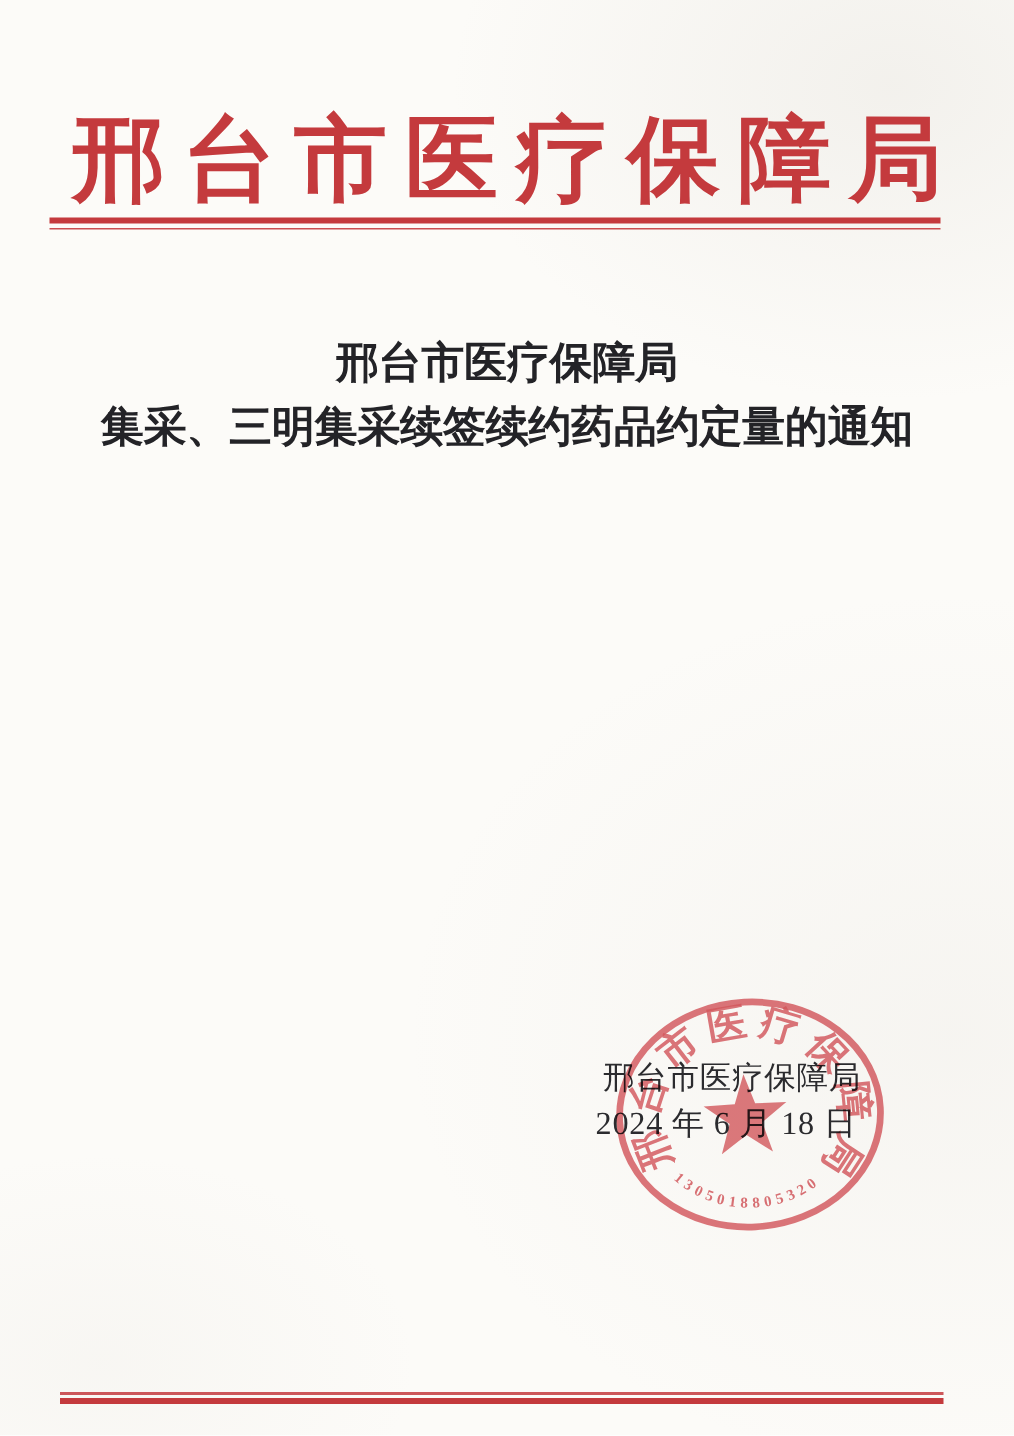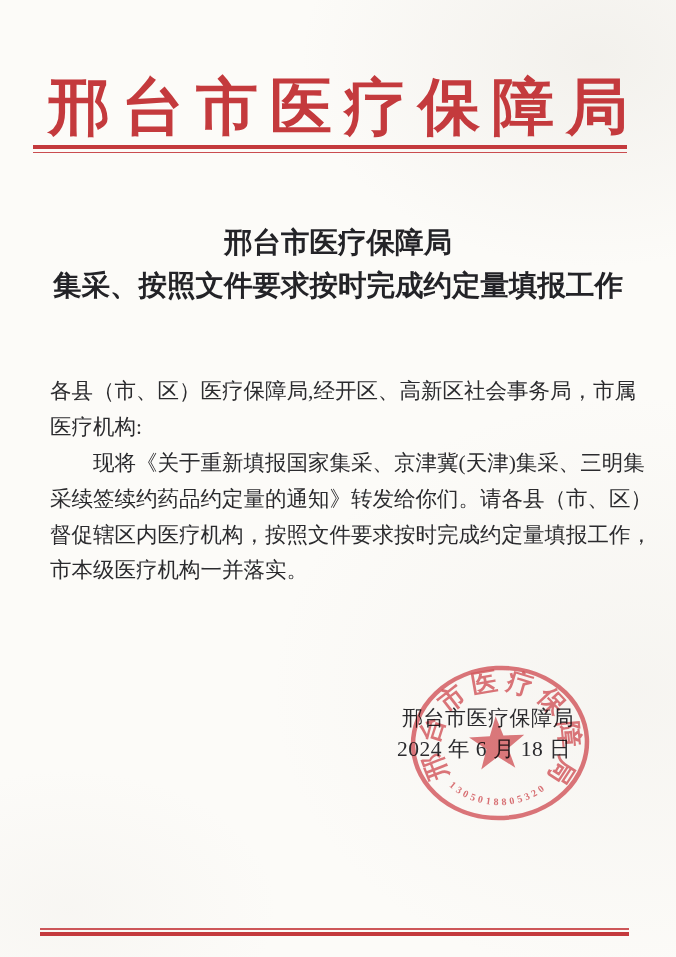--- a/index.html
+++ b/index.html
@@ -80,31 +80,23 @@
 
   <div class="agency-header">邢台市医疗保障局</div>
 
   <div class="rule-top">
     <div class="thick"></div>
     <div class="thin"></div>
   </div>
 
   <div class="doc-title">
     <div>邢台市医疗保障局</div>
-    <div>集采、按照文件要求按时完成约定量填报工作</div>
+    <div>集采、三明集采续签续约药品约定量的通知</div>
   </div>
 
-  <div class="body-text">
-    <div class="bline">各县（市、区）医疗保障局,经开区、高新区社会事务局，市属</div>
-    <div class="bline">医疗机构:</div>
-    <div class="bline indent">现将《关于重新填报国家集采、京津冀(天津)集采、三明集</div>
-    <div class="bline">采续签续约药品约定量的通知》转发给你们。请各县（市、区）</div>
-    <div class="bline">督促辖区内医疗机构，按照文件要求按时完成约定量填报工作，</div>
-    <div class="bline">市本级医疗机构一并落实。</div>
-  </div>
 
   <div class="sig-name">邢台市医疗保障局</div>
   <div class="sig-date">2024 年 6 月 18 日</div>
 
   <svg class="seal" viewBox="0 0 200 184">
     <defs>
       <path id="sealArcTop" d="M 50.0 122.4 A 61 53 0 1 1 150.0 122.4" fill="none"></path>
       <path id="sealArcBottom" d="M 44.8 130.2 A 70 62 0 0 0 155.2 130.2" fill="none"></path>
     </defs>
     <g transform="rotate(-3 100 92)">

